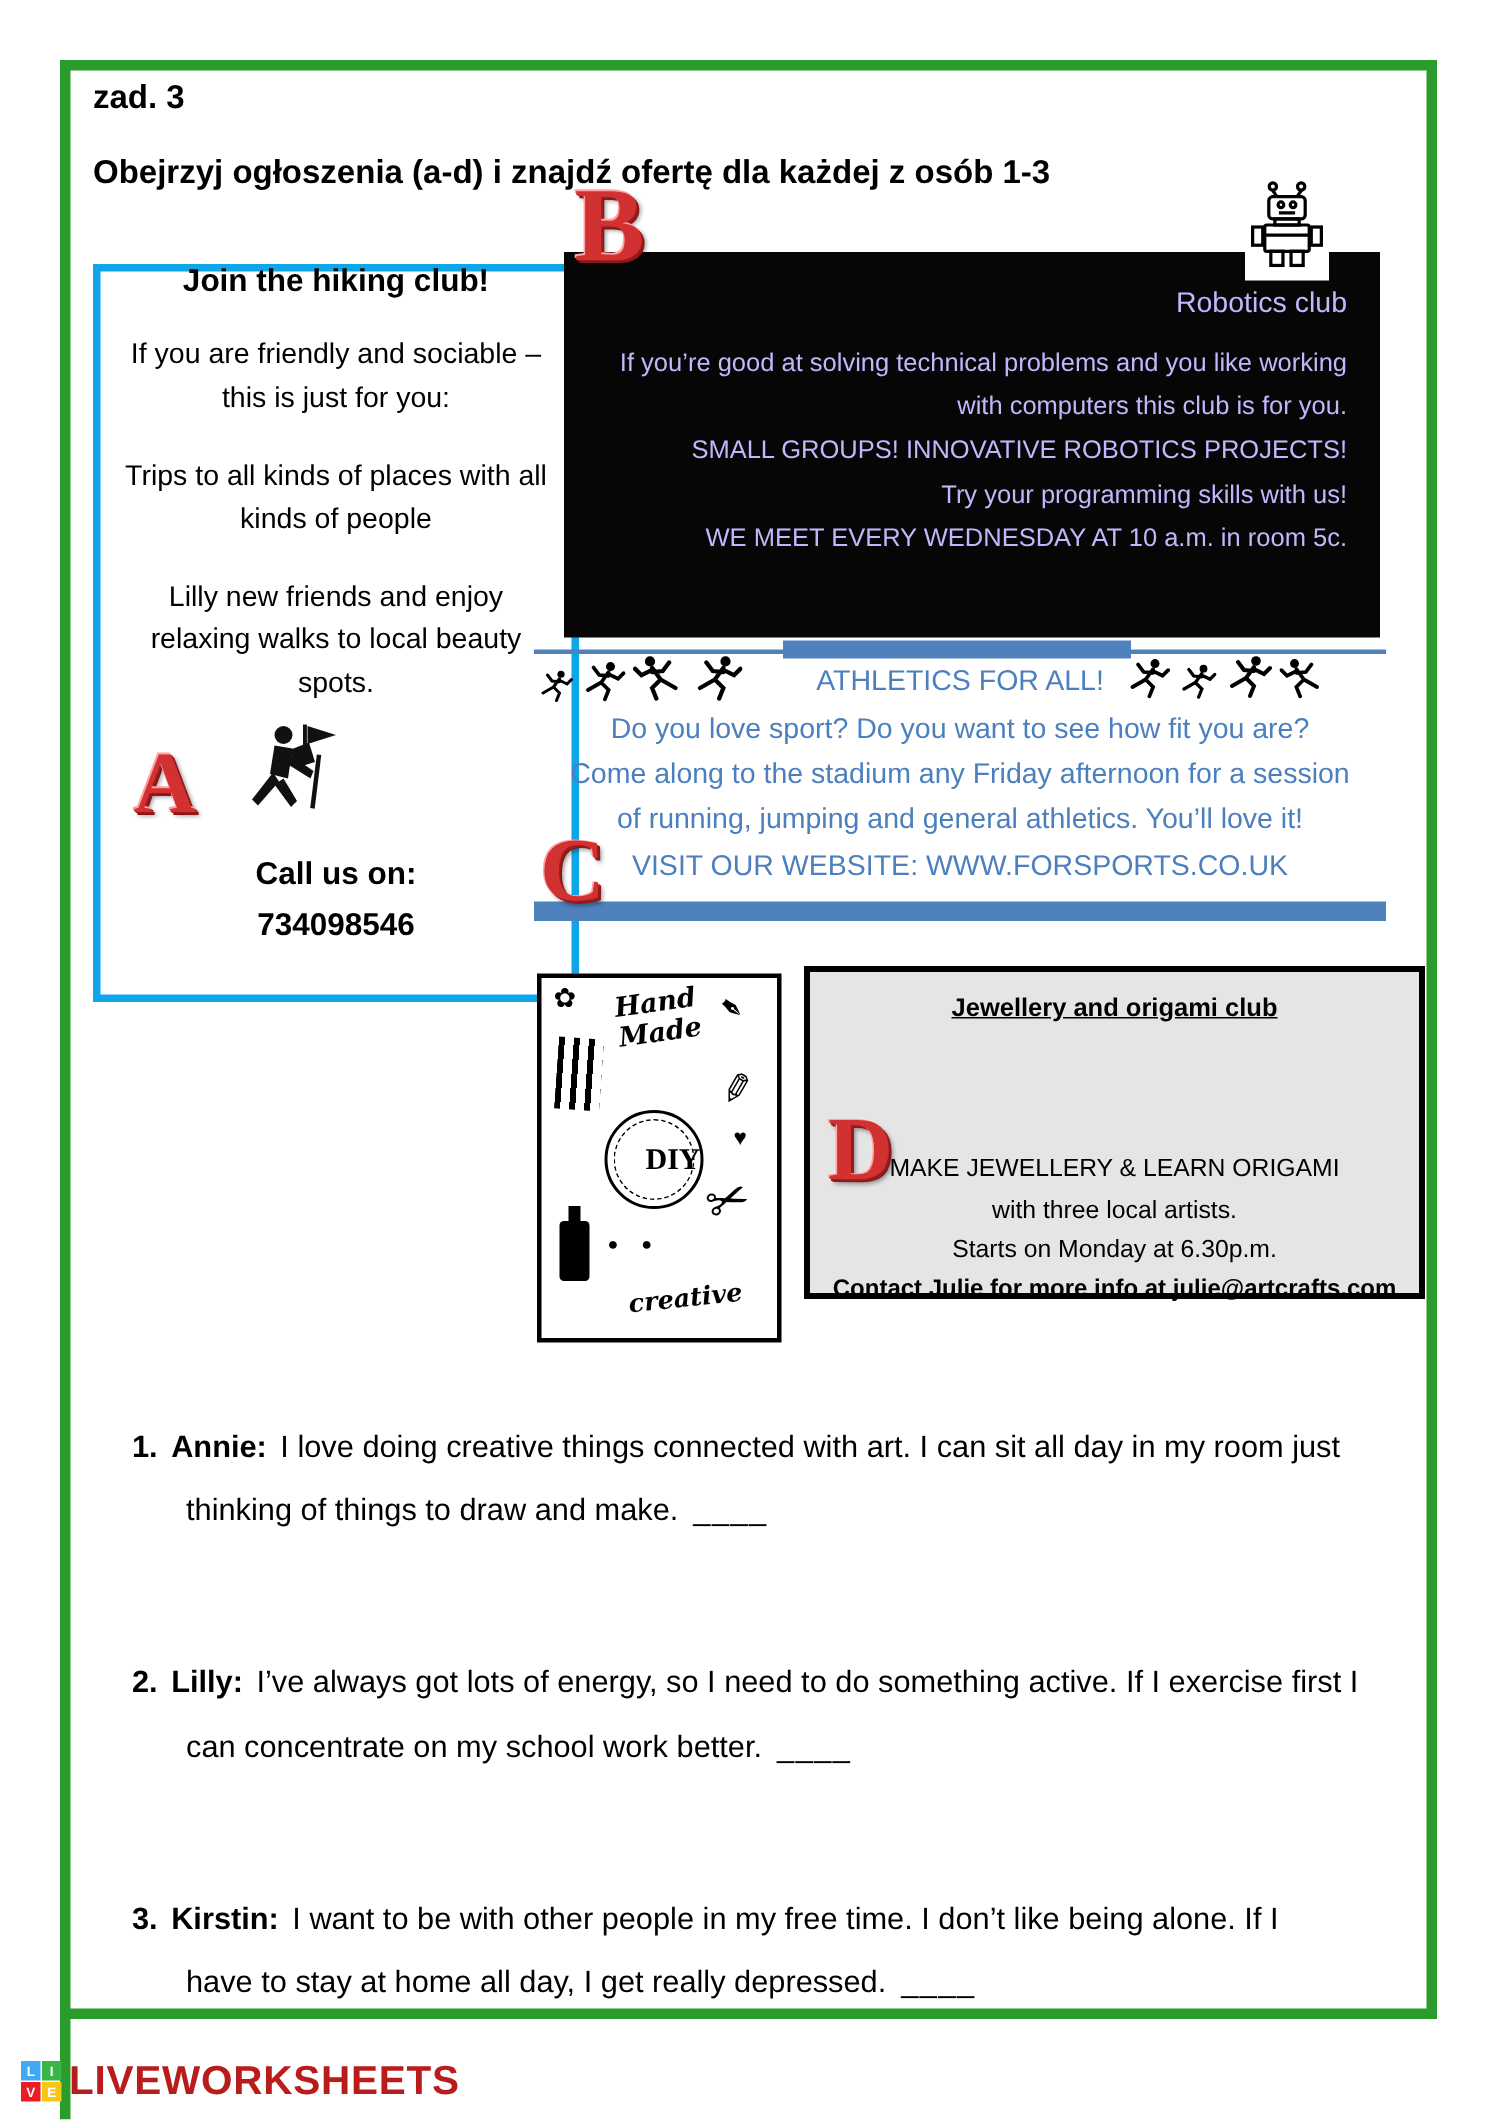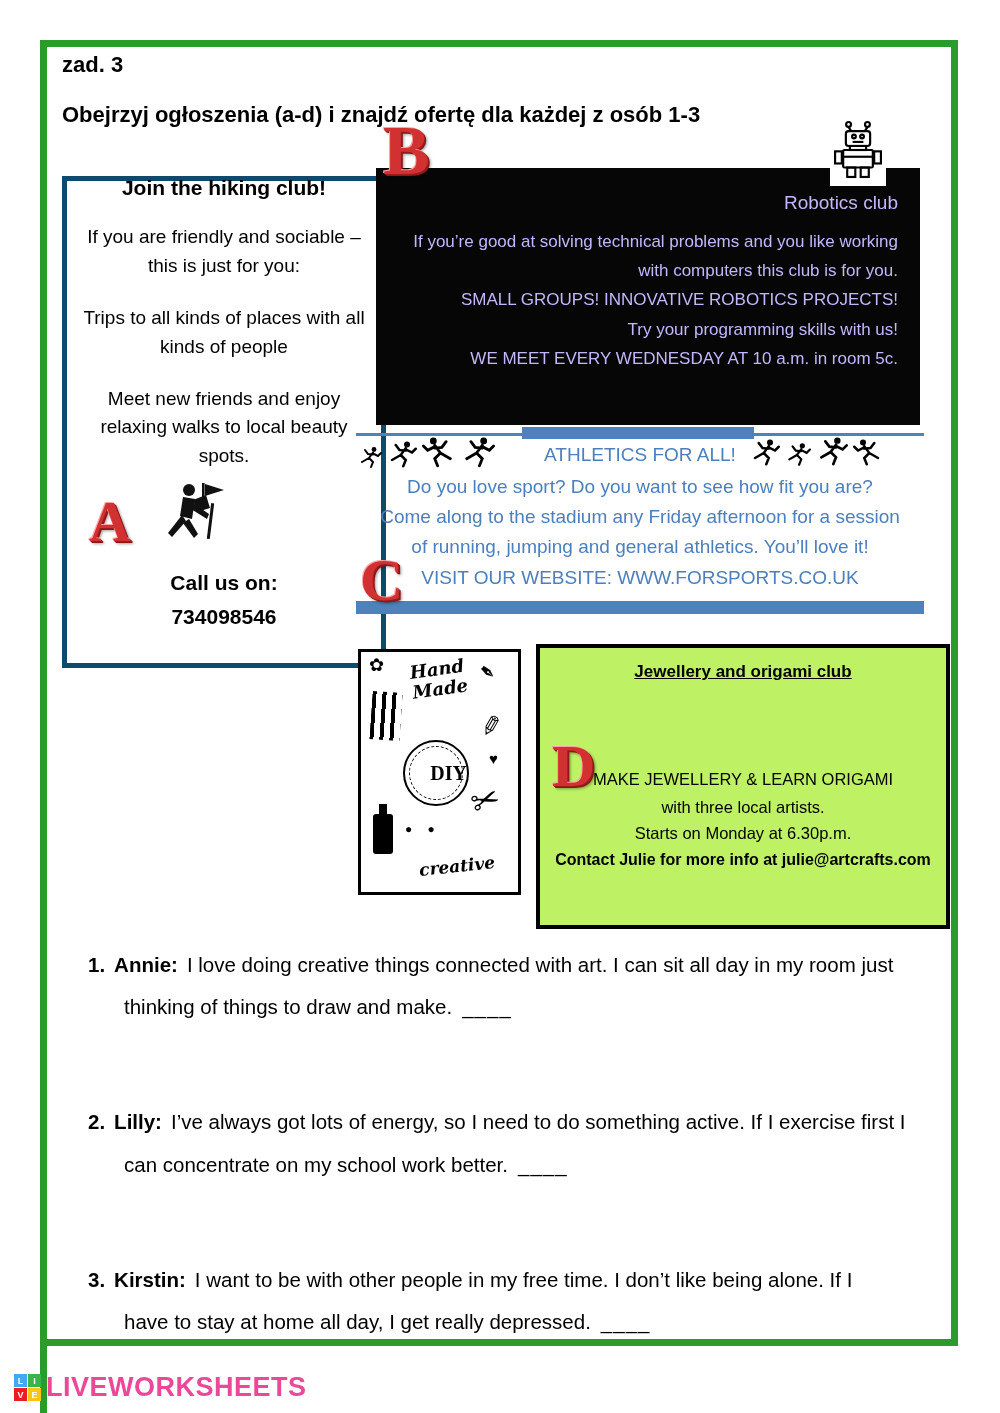--- a/index.html
+++ b/index.html
@@ -15,21 +15,21 @@
 
   .task-label  { left:62px; top:52px;  font-size:22px; font-weight:bold; }
   .instruction { left:62px; top:102px; font-size:22px; font-weight:bold; }
 
   
   .red-letter { font-family:"Liberation Serif", serif; font-weight:bold; color:#d23131; line-height:1;
                 text-shadow:-1px -1px 0 #ffa2a2, 1px 1px 0 #9c1c1c, 2px 2px 0 #8a1818, 3px 3px 3px rgba(0,0,0,.38);
                 z-index:5; }
 
   
-  .hiking-box { left:62px; top:176px; width:324px; height:492px; border:5px solid #0c4a6e;
+  .hiking-box { left:62px; top:176px; width:324px; height:492px; border:5px solid #0ea5e9;
                 background:#fff; text-align:center; }
   .hiking-title { margin-top:16px; font-size:21px; font-weight:bold; }
   .hiking-p  { margin-top:23px; font-size:19px; line-height:1.52; padding:0 16px; }
   .letter-a  { left:22px;  top:312px; font-size:58px; }
   .hiker-icon{ left:86px;  top:300px; }
   .call-label{ left:0; right:0; top:390px; text-align:center; font-size:21px; font-weight:bold; }
   .phone     { left:0; right:0; top:424px; text-align:center; font-size:21px; font-weight:bold; }
 
   
   .robotics-box { left:376px; top:168px; width:544px; height:257px; background:#060606;
@@ -67,21 +67,21 @@
   .c-buttons  { left:44px; top:170px; font-size:12px; letter-spacing:6px; }
   .c-brushes { left:10px; top:40px; width:30px; height:48px; transform:rotate(4deg);
                background:repeating-linear-gradient(90deg,#000 0 4px,transparent 4px 10px); }
   .c-bottle  { left:12px; top:162px; width:20px; height:40px; background:#000; border-radius:3px; }
   .c-bottle::before { content:""; position:absolute; left:6px; top:-10px; width:8px; height:10px; background:#000; }
   .diy-badge { left:42px; top:88px; width:66px; height:66px; border:2px solid #000; border-radius:50%;
                display:flex; align-items:center; justify-content:flex-end; }
   .diy-badge::before { content:""; position:absolute; inset:4px; border:1px dashed #000; border-radius:50%; }
   .diy-text { font-family:"Liberation Serif", serif; font-weight:bold; font-size:20px; }
 
-  .jewellery-box { left:536px; top:644px; width:414px; height:285px; border:4px solid #000; background:#bef264; text-align:center; }
+  .jewellery-box { left:536px; top:644px; width:414px; height:222px; border:4px solid #000; background:#e5e5e5; text-align:center; }
   .jew-title { margin-top:14px; font-size:17px; font-weight:bold; text-decoration:underline; }
   .jew-intro { margin-top:12px; font-size:16.5px; line-height:1.55; padding:0 30px; }
   .letter-d  { left:12px; top:88px; font-size:60px; }
   .jew-line  { left:0; right:0; text-align:center; font-size:16.5px; }
   .jew-l0 { top:122px; } .jew-l1 { top:150px; } .jew-l2 { top:176px; }
   .jew-contact { left:0; right:0; top:203px; text-align:center; font-size:16px; font-weight:bold; }
 
   
   .questions { left:88px; top:944px; width:850px; font-size:20.5px; }
   .question  { padding-left:36px; text-indent:-36px; line-height:2.06; margin-bottom:73px; }
@@ -89,38 +89,38 @@
   .q-num  { font-weight:bold; margin-right:9px; }
   .q-name { font-weight:bold; margin-right:9px; }
   .q-blank{ margin-left:10px; letter-spacing:1px;text-align:right; }
 
   
   .footer { left:14px; top:1372px; display:flex; align-items:center; gap:5px; }
   .logo-grid { display:grid; grid-template-columns:13px 13px; grid-auto-rows:13px; gap:1px; }
   .logo-cell { color:#fff; font-size:9px; font-weight:bold; display:flex; align-items:center; justify-content:center; }
   .lc-0 { background:#3fa9f5; } .lc-1 { background:#39b54a; }
   .lc-2 { background:#ed1c24; } .lc-3 { background:#f7c713; }
-  .brand { font-size:27px; font-weight:bold; color:#ec4899; letter-spacing:.5px; }
+  .brand { font-size:27px; font-weight:bold; color:#b91c1c; letter-spacing:.5px; }
 </style>
 </head>
 <body>
 
 <div class="green-frame"></div>
 <div class="green-tail"></div>
 
 <div class="abs task-label">zad. 3</div>
 <div class="abs instruction">Obejrzyj ogłoszenia (a-d) i znajdź ofertę dla każdej z osób 1-3</div>
 
 <div class="abs hiking-box">
   <div class="hiking-title"></div>
 
   <div class="hiking-title" style="margin-top:-21px;">Join the hiking club!</div>
   <p class="hiking-p">If you are friendly and sociable – this is just for you:</p>
   <p class="hiking-p">Trips to all kinds of places with all kinds of people</p>
-  <p class="hiking-p">Meet new friends and enjoy relaxing walks to local beauty spots.</p>
+  <p class="hiking-p">Lilly new friends and enjoy relaxing walks to local beauty spots.</p>
   <div class="abs red-letter letter-a">A</div>
   <div class="abs hiker-icon">
     <svg viewBox="0 0 80 70" width="80" height="70">
       <g fill="#111">
         <circle cx="36" cy="9" r="6"></circle>
         <path d="M30 16 L42 18 L39 38 L27 35 Z"></path>
         <path d="M40 19 L53 14 L57 27 L44 31 Z"></path>
         <path d="M29 34 L15 52 L19 56 L33 40 Z"></path>
         <path d="M36 38 L45 53 L41 57 L30 42 Z"></path>
         <path d="M40 22 L56 33 L54 38 L38 28 Z"></path>

